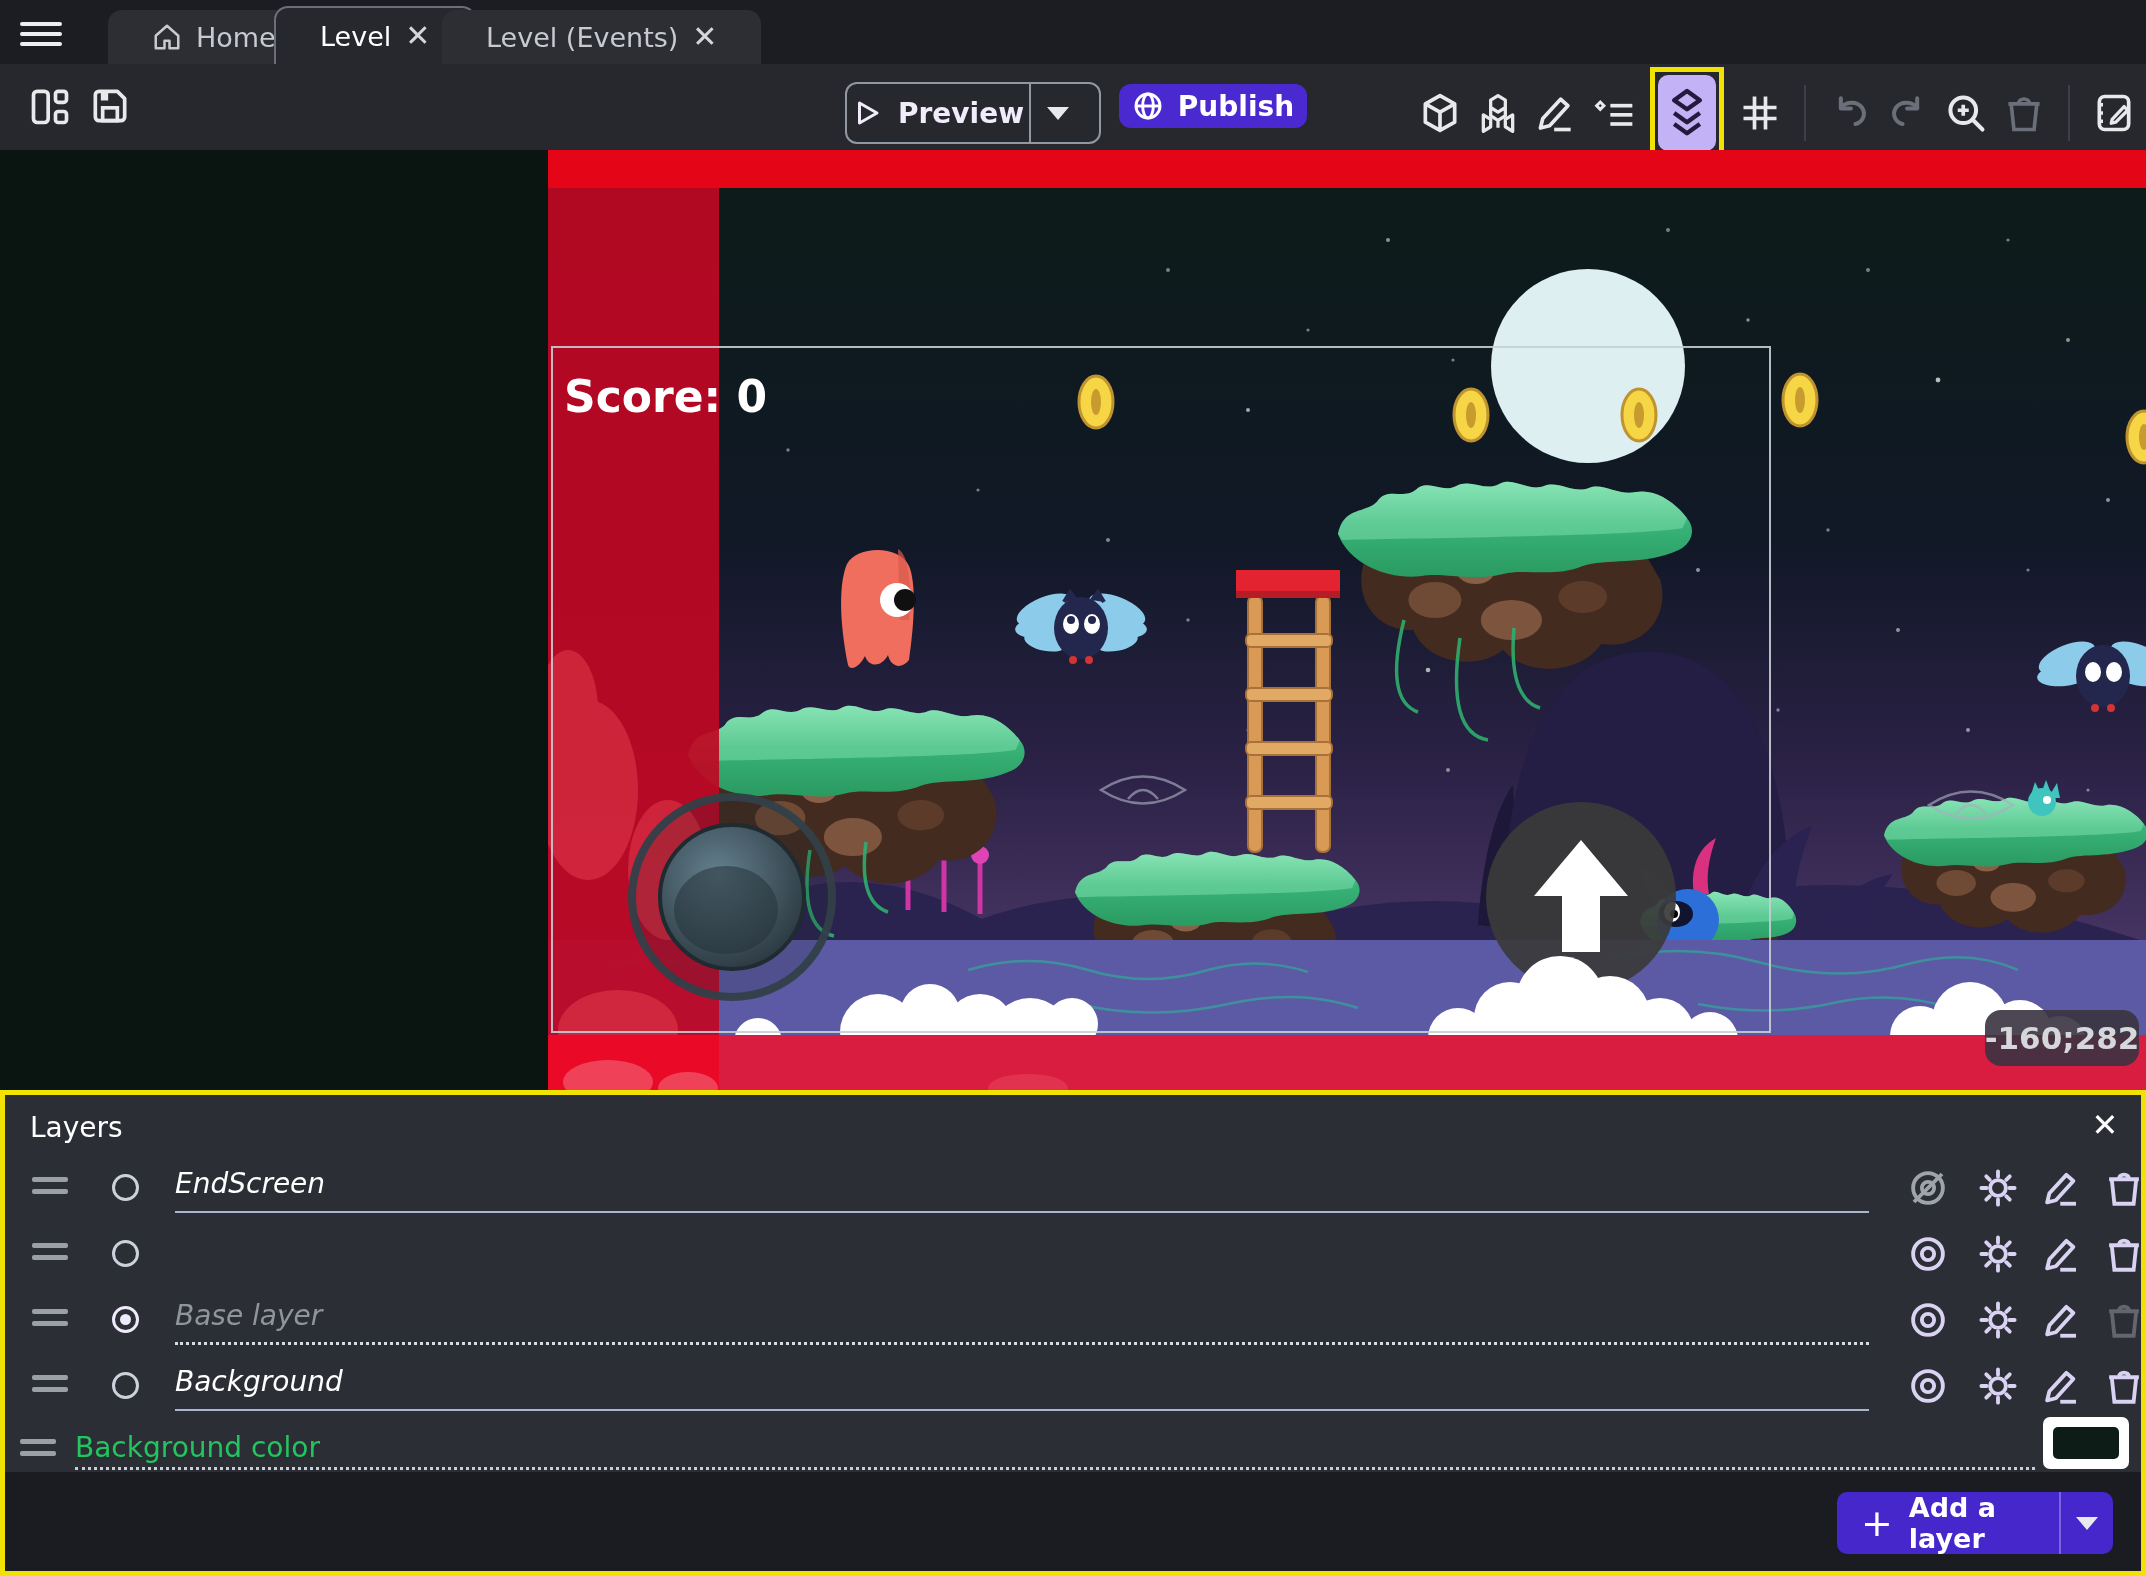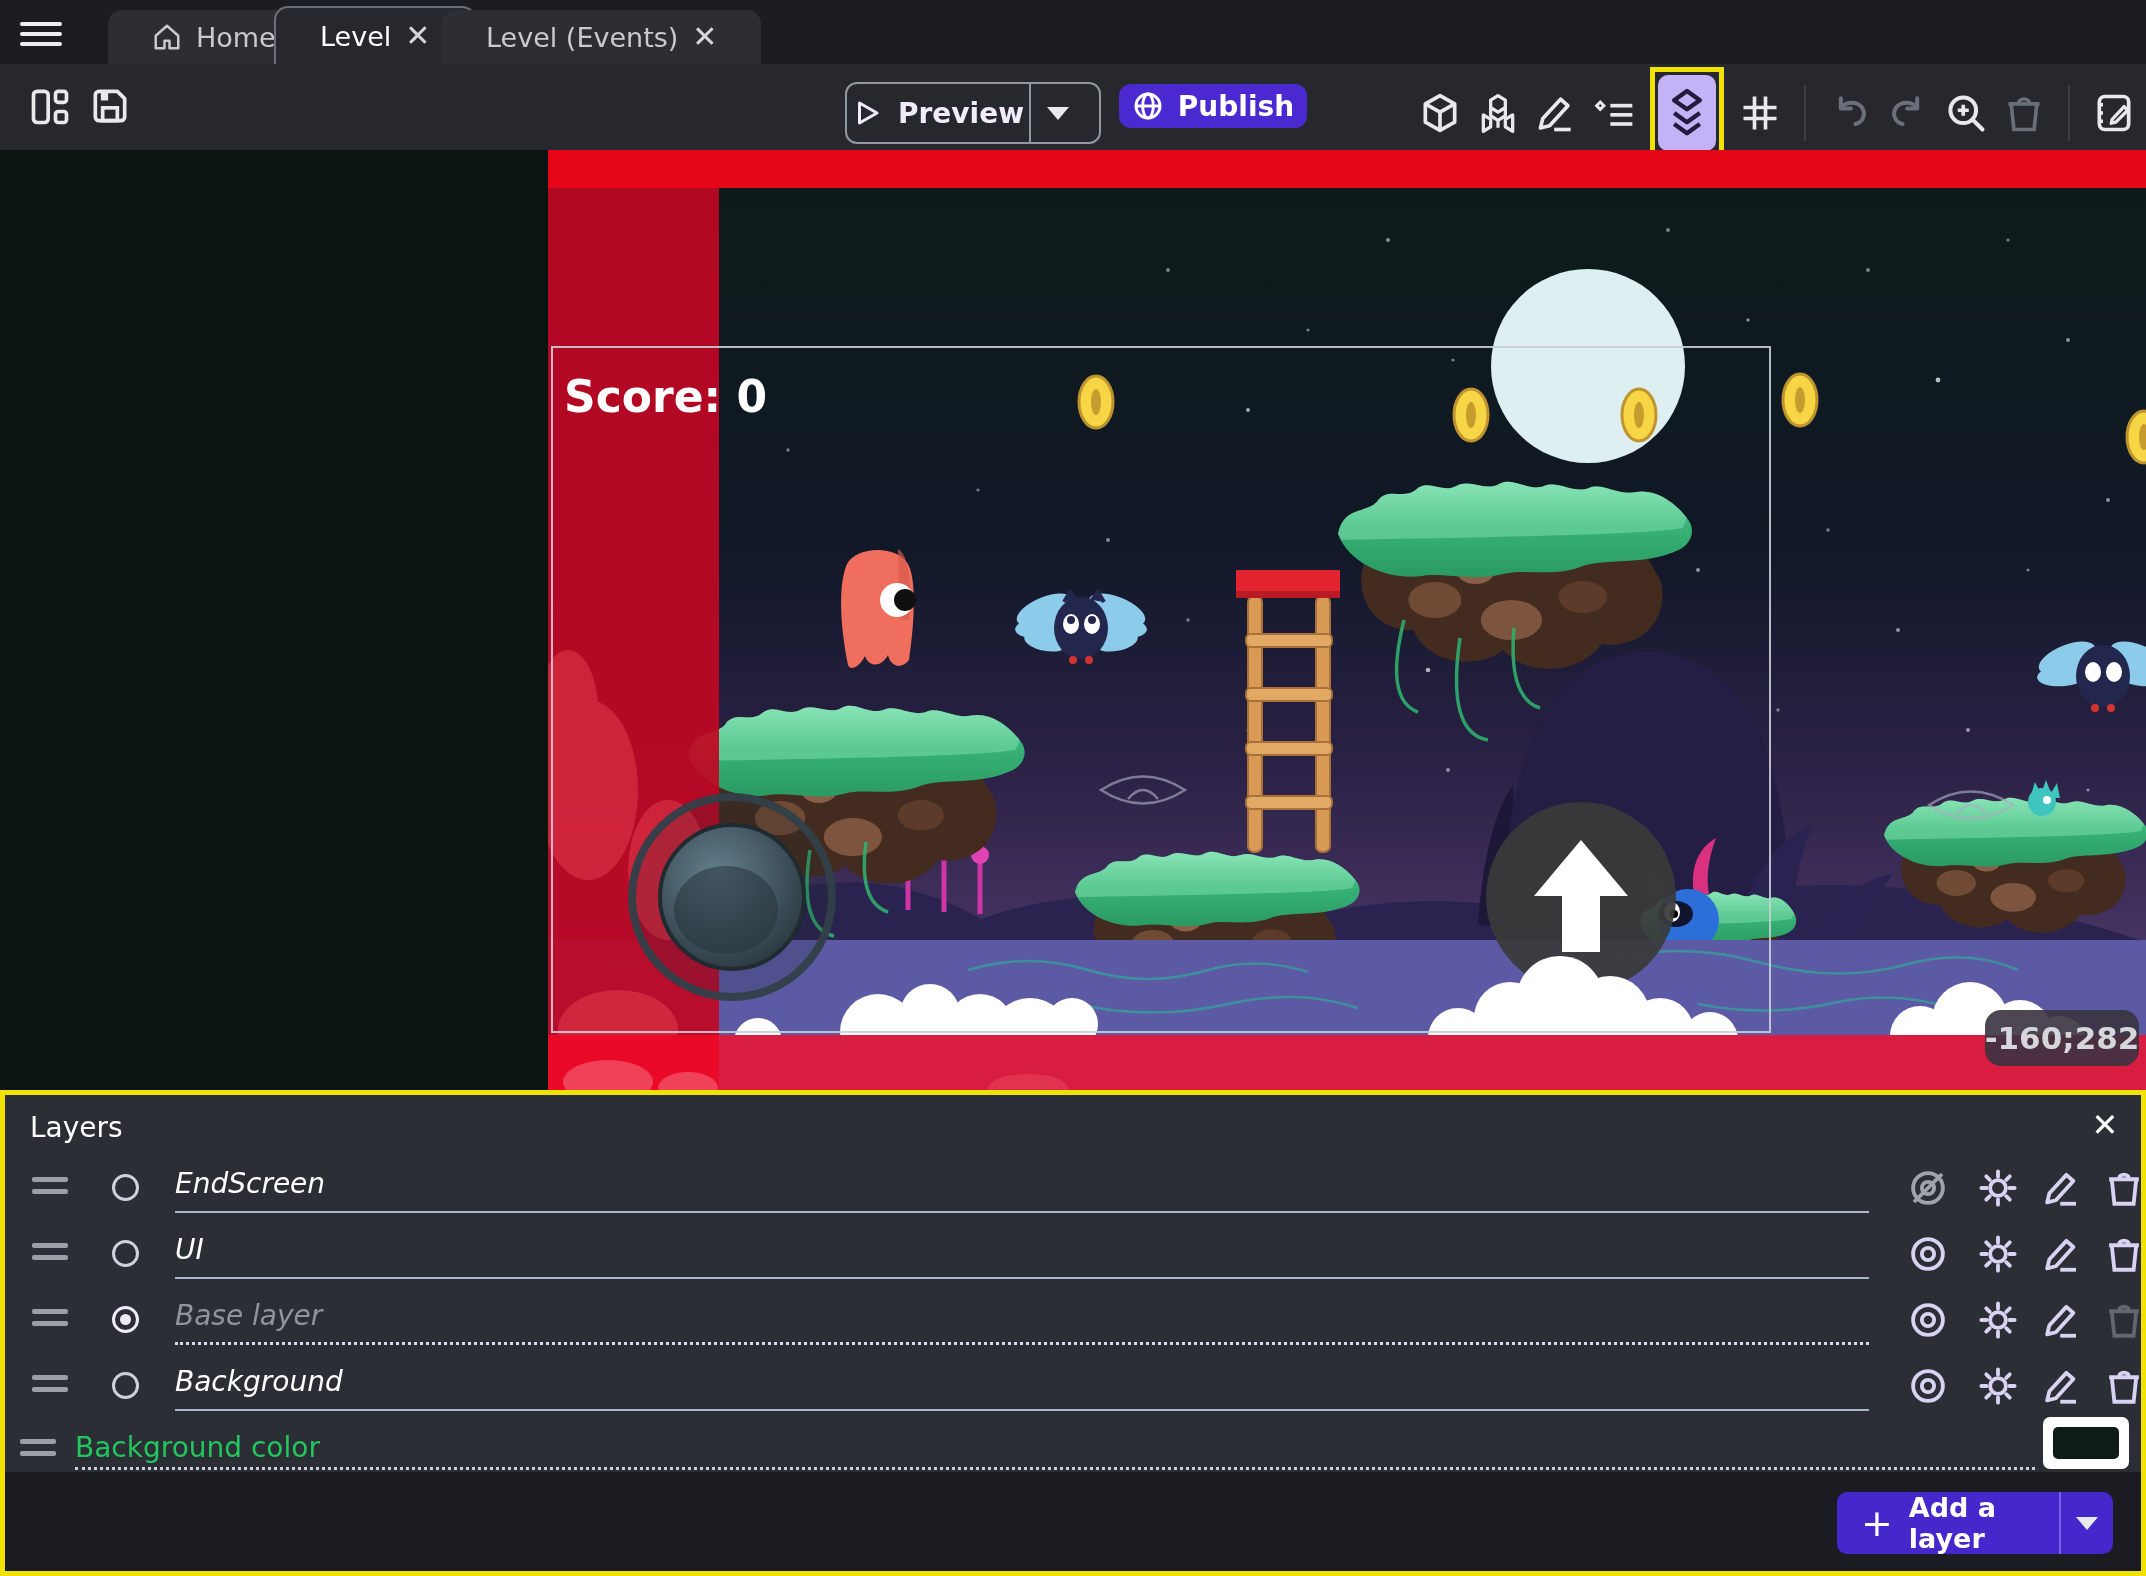--- a/index.html
+++ b/index.html
@@ -486,21 +486,20 @@
         <path d="M3.5 7 H20.5 M9 7 C9 3.5 15 3.5 15 7" fill="none" stroke="currentColor" stroke-width="2.2"></path>
       </svg>
   </div>
 
   <div class="abs lrow" style="top:126px;">
     <div class="abs drag">
         <i></i>
         <i></i>
       </div>
     <div class="abs radio"></div>
-    <div class="abs lname">UI</div>
     <svg class="abs ric" style="left:1890px;" viewBox="0 0 24 24">
         <circle cx="12" cy="12" r="8.5" fill="none" stroke="currentColor" stroke-width="2.2"></circle>
         <circle cx="12" cy="12" r="3.5" fill="none" stroke="currentColor" stroke-width="2.2"></circle>
       </svg>
     <svg class="abs ric" style="left:1960px;" viewBox="0 0 24 24">
         <circle cx="12" cy="12" r="4.5" fill="none" stroke="currentColor" stroke-width="2.2"></circle>
         <path d="M12 2.5v3 M12 18.5v3 M2.5 12h3 M18.5 12h3 M5.3 5.3l2 2 M16.7 16.7l2 2 M18.7 5.3l-2 2 M7.3 16.7l-2 2" stroke="currentColor" stroke-width="2.2" stroke-linecap="round"></path>
       </svg>
     <svg class="abs ric" style="left:2024px;" viewBox="0 0 24 24">
         <path d="M14.5 4.5 l4 3.5 L8.5 19 l-5 1.2 L4.8 15 Z" fill="none" stroke="currentColor" stroke-width="2.2" stroke-linejoin="round"></path>

